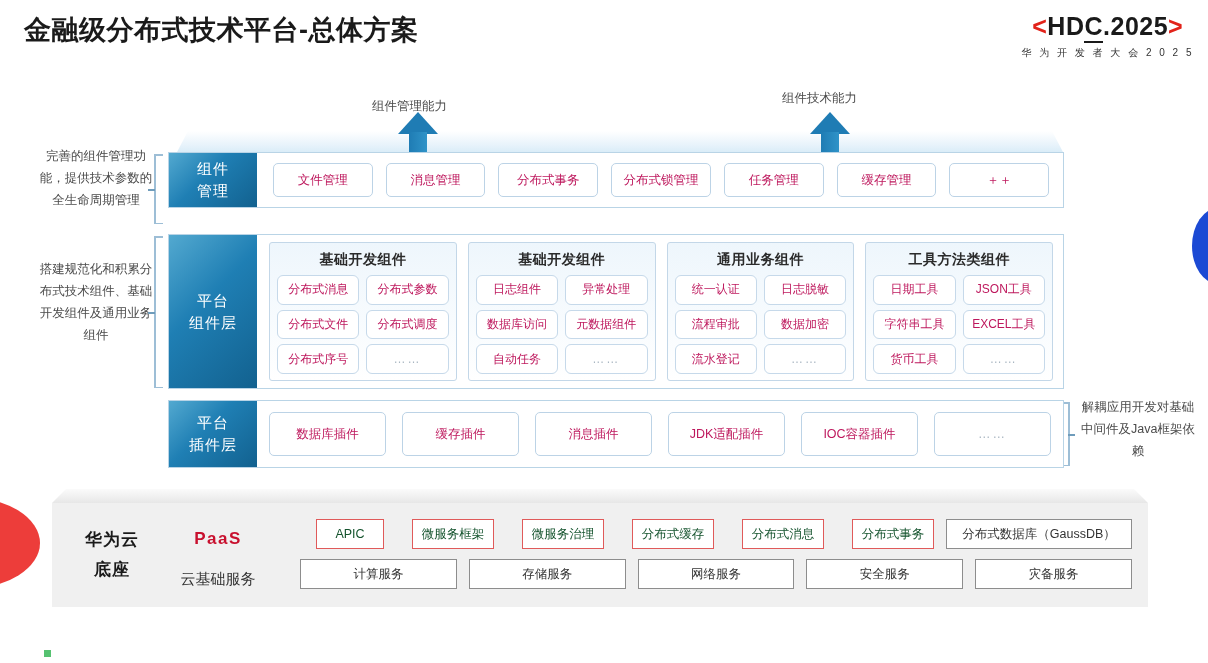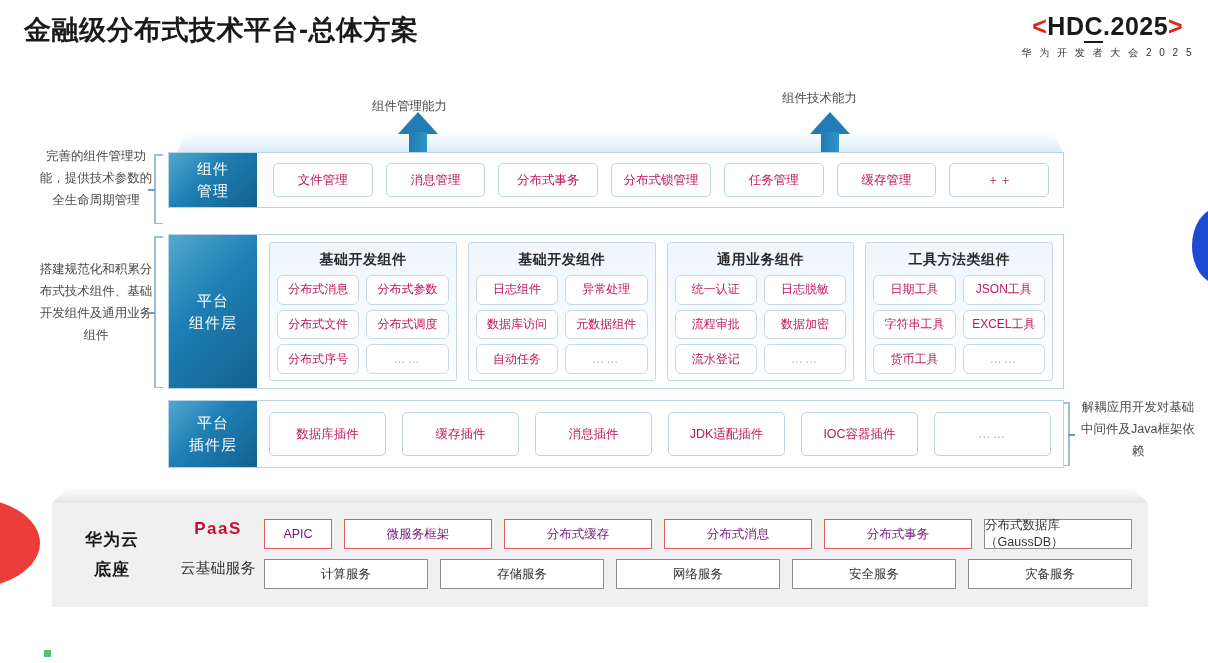--- a/index.html
+++ b/index.html
@@ -144,31 +144,31 @@
   .base-box{
     position:absolute;left:52px;top:503px;width:1096px;height:104px;
     background:#f0f0f0;
   }
   .base-col-left{
     position:absolute;left:0;top:0;width:120px;height:100%;
     display:flex;flex-direction:column;justify-content:center;align-items:center;
   }
   .base-col-left div{font-size:17px;font-weight:bold;color:#1a1a1a;line-height:30px;letter-spacing:1px;}
   .base-rows{position:absolute;left:120px;right:16px;top:0;bottom:0;}
-  .base-row{position:absolute;left:0;right:0;height:30px;display:flex;align-items:flex-start;}
+  .base-row{position:absolute;left:0;right:0;height:30px;display:flex;align-items:flex-end;gap:36px;}
   .base-row.r1{top:16px;}
   .base-row.r2{top:56px;}
   .base-kind{width:92px;flex:none;text-align:center;font-size:15px;color:#333;}
   .base-kind.paas{color:#c8102e;font-weight:bold;font-size:17px;letter-spacing:1.5px;}
   .base-items{flex:1;display:flex;gap:12px;height:100%;}
   .base-items .bx{
     flex:1;display:flex;align-items:center;justify-content:center;
     background:#ffffff;font-size:12.5px;color:#333;box-sizing:border-box;
   }
-  .bx.red{border:1.5px solid #e05a5a;color:#701a75;}
+  .bx.red{border:1.5px solid #e05a5a;color:#14532d;margin-left:16px;}
   .bx.gray{border:1.5px solid #8d8d8d;color:#333;}
 
   
   .base-items.paas .bx:nth-child(1){flex:0 0 68px;}
   .base-items.paas .bx:nth-child(7){flex:0 0 186px;}
 </style>
 </head>
 <body>
 
 <div class="page-title">金融级分布式技术平台-总体方案</div>
@@ -317,20 +317,21 @@
     <div>华为云</div>
     <div>底座</div>
   </div>
   <div class="base-rows">
 
     <div class="base-row r1">
       <div class="base-kind paas">PaaS</div>
       <div class="base-items paas">
         <div class="bx red">APIC</div>
         <div class="bx red">微服务框架</div>
+        <div class="bx red">微服务治理</div>
         <div class="bx red">分布式缓存</div>
         <div class="bx red">分布式消息</div>
         <div class="bx red">分布式事务</div>
         <div class="bx gray">分布式数据库（GaussDB）</div>
       </div>
     </div>
 
     <div class="base-row r2">
       <div class="base-kind">云基础服务</div>
       <div class="base-items">

